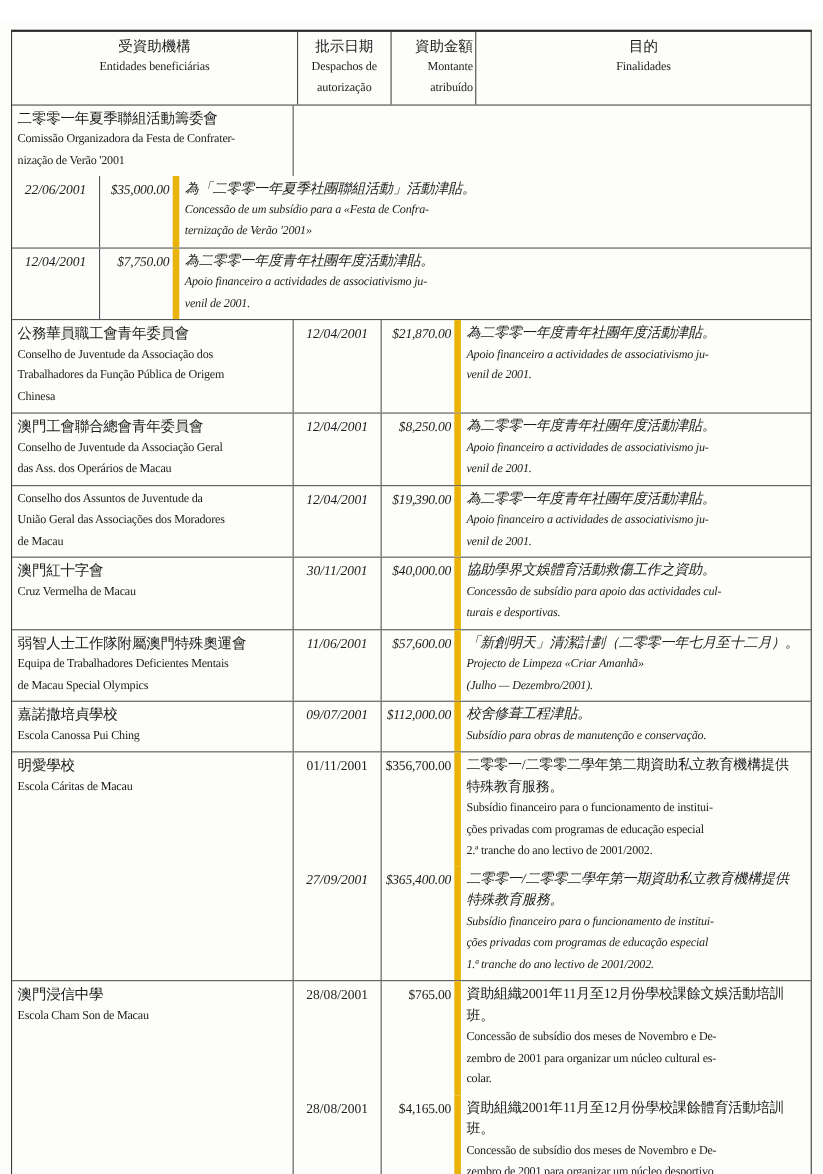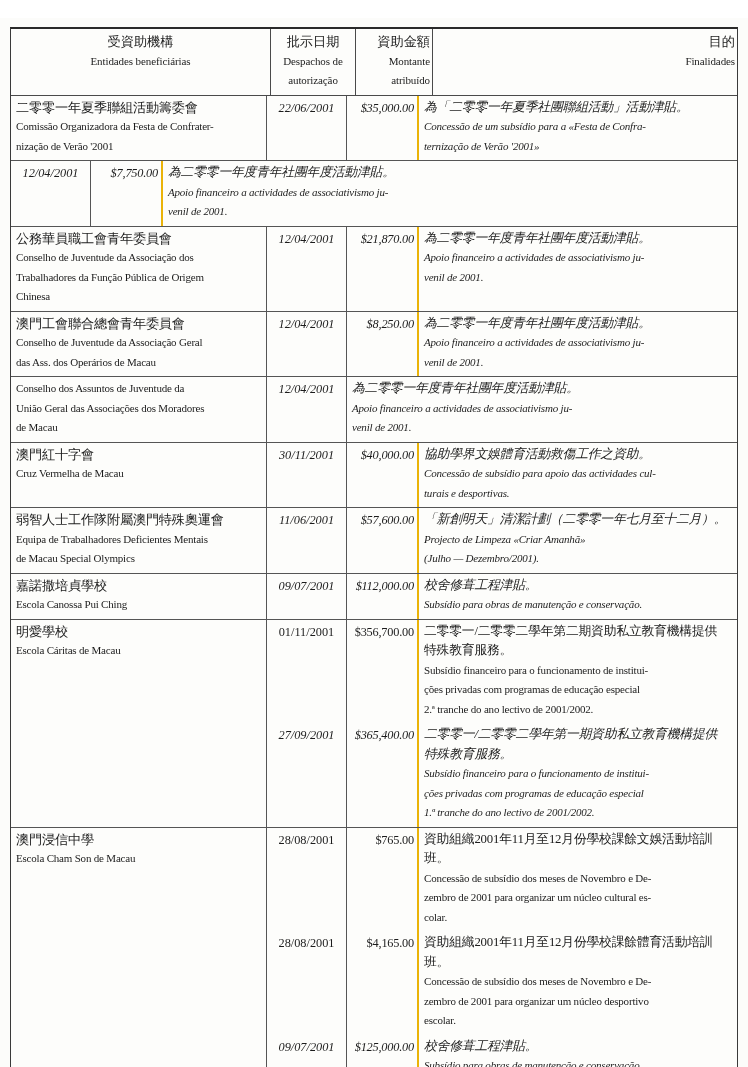--- a/index.html
+++ b/index.html
@@ -7,31 +7,31 @@
         font-family:"Liberation Serif","DejaVu Serif",serif;color:#1c1c1c;margin-top:18px;}
   .gtable{position:absolute;left:10px;top:9px;width:726px;
         border-left:1px solid #3a3a3a;border-right:1px solid #3a3a3a;
         border-top:2px solid #2a2a2a;border-bottom:3px solid #1f1f1f;
         background:#fdfdfb;}
   .hdr{display:flex;border-bottom:1px solid #4a4a4a;text-align:center;}
   .hdr .hcell{padding:3px 2px 4px 2px;line-height:20px;}
   .hc1{width:255px;border-right:1px solid #4a4a4a;}
   .hc2{width:80px;border-right:1px solid #4a4a4a;}
   .hc3{width:72px;border-right:1px solid #4a4a4a;text-align:right;}
-  .hc4{flex:1;text-align:right;}
+  .hc4{flex:1;}
   .row{display:flex;border-top:1px solid #555;}
-  .row:first-child{border-top:none;}
+  .row:first-child{border-top:none;flex-direction:column;}
   .cell{box-sizing:border-box;}
   .entity{width:256px;border-right:1px solid #555;padding:2px 1px 4px 5px;}
   .entries{flex:1;display:flex;flex-direction:column;}
   .entry{display:flex;}
   .entry:last-child{flex:1;font-style:italic;}
   .date{width:80px;border-right:1px solid #555;text-align:center;padding-top:3px;
         font-size:12.3px;line-height:19.5px;}
-  .amount{width:72px;border-right:2px solid #eab308;text-align:right;
+  .amount{width:72px;border-right:6px solid #eab308;text-align:right;
         padding:3px 3px 0 0;font-size:12.3px;letter-spacing:-0.2px;line-height:19.5px;}
   .purpose{flex:1;padding:2px 2px 4px 5px;}
   .zh{font-size:12.8px;letter-spacing:-0.2px;white-space:pre-line;line-height:19.5px;}
   .pt{font-size:11px;letter-spacing:-0.2px;white-space:pre-line;line-height:19.5px;}
   .entity .zh{font-size:13.2px;}
   .hdr .zh{font-size:13.2px;letter-spacing:0;}
   .hdr .pt{letter-spacing:-0.1px;}
 </style>
 </head>
 <body>
@@ -129,20 +129,21 @@
         </div>
         <div class="row">
           <div class="cell entity">
             <div class="pt">Conselho dos Assuntos de Juventude da
 União Geral das Associações dos Moradores
 de Macau</div>
           </div>
           <div class="entries">
             <div class="entry">
               <div class="cell date">12/04/2001</div>
+              <div class="cell amount">$19,390.00</div>
               <div class="cell purpose">
                 <div class="zh">為二零零一年度青年社團年度活動津貼。</div>
                 <div class="pt">Apoio financeiro a actividades de associativismo ju-
 venil de 2001.</div>
               </div>
             </div>
           </div>
         </div>
         <div class="row">
           <div class="cell entity">

